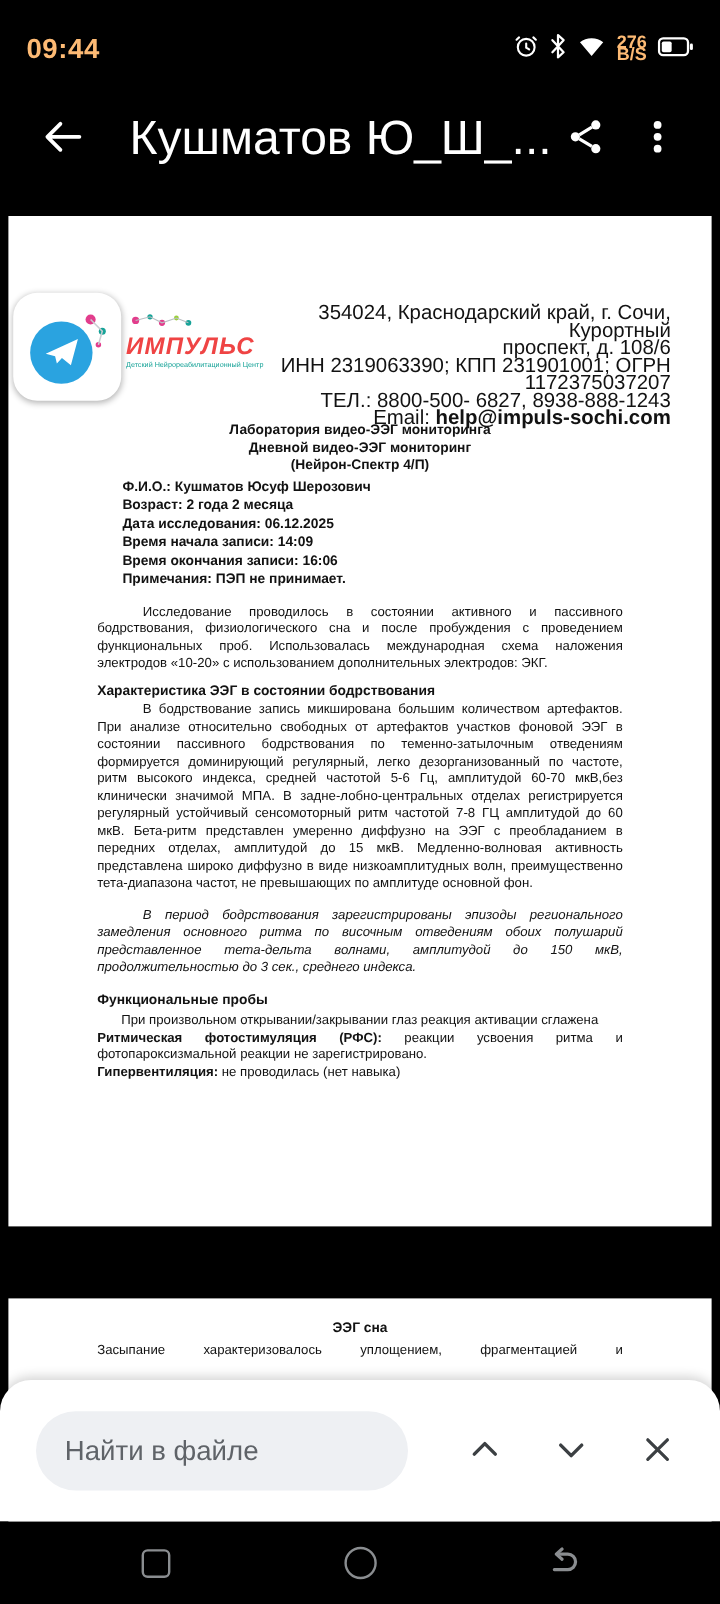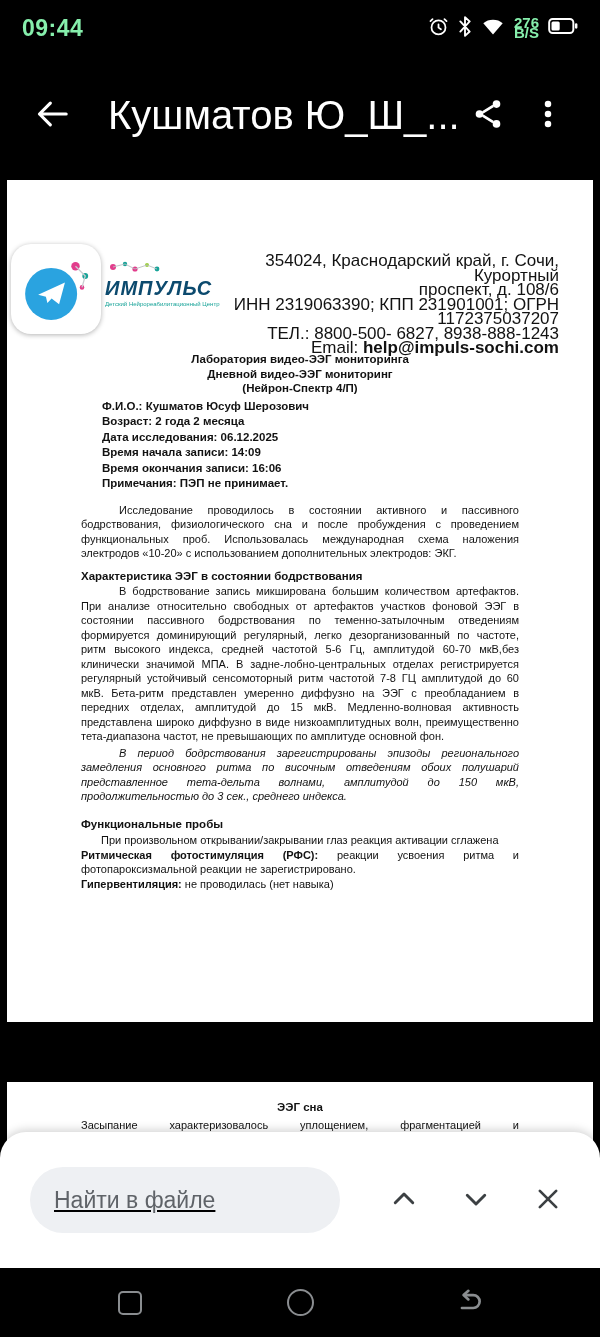--- a/index.html
+++ b/index.html
@@ -1,59 +1,59 @@
 <!DOCTYPE html>
 <html><head>
 <meta charset="utf-8">
 <style>
   * { margin:0; padding:0; box-sizing:border-box; }
   html,body { width:600px; height:1337px; }
   body { background:#000; font-family:"Liberation Sans", sans-serif; position:relative; overflow:hidden; }
 
   
-  .status-bar { height:56px; display:flex; align-items:center; padding:2px 22px; color:#86efac; }
+  .status-bar { height:56px; display:flex; align-items:flex-end; padding:2px 22px; color:#fdba74; }
   .status-time { font-size:23px; font-weight:700; letter-spacing:.5px; }
   .status-icons { margin-left:auto; display:flex; align-items:center; gap:9px; }
   .rate { text-align:center; font-size:15px; line-height:10px; font-weight:700; }
 
   
   .app-bar { height:118px; display:flex; align-items:center; padding:0 26px; color:#fff; }
   .icon-btn { display:flex; align-items:center; justify-content:center; width:52px; height:52px; flex:none; }
   .app-title { font-size:40px; font-weight:400; margin-left:30px; flex:1; white-space:nowrap; overflow:hidden; color:#fff; }
 
   
   .doc-area { padding:6px 7px 0; }
   .page { background:#fff; color:#121212; }
   .page1 { min-height:842px; padding:62px 74px 30px; font-size:11px; line-height:14.5px; }
 
   .clinic-header { position:relative; height:104px; }
   .logo-wrap { position:absolute; left:-70px; top:2px; display:flex; align-items:flex-start; }
   .logo-tile { width:90px; height:90px; border-radius:20px; background:#fff; box-shadow:0 1px 5px rgba(0,0,0,.3); display:flex; align-items:center; justify-content:center; flex:none; }
   .brand-block { margin:16px 0 0 4px; }
-  .brand-name { color:#0c4a6e; font-size:20px; font-weight:700; font-style:italic; letter-spacing:1px; line-height:20px; }
+  .brand-name { color:#ef4444; font-size:20px; font-weight:700; font-style:italic; letter-spacing:1px; line-height:20px; }
   .brand-tag { color:#17a398; font-size:6px; line-height:7px; margin-top:3px; white-space:nowrap; }
   .address { position:absolute; right:-40px; top:12px; width:350px; text-align:right; font-size:17px; line-height:14.5px; }
   .address b { font-weight:700; }
 
   .doc-title { text-align:center; font-weight:700; font-size:11.5px; line-height:14.5px; margin-top:6px; }
   .patient { margin:3px 0 0 21px; font-weight:700; font-size:11.5px; line-height:15.5px; }
   .para { margin-top:11px; text-align:justify; text-indent:38px; }
   .section-h { text-align:left; font-weight:700; font-size:11.5px; margin-top:8px; line-height:14.5px; }
   .awake-text { margin-top:1px; }
-  .italic-para { font-style:italic; margin-top:2px; }
+  .italic-para { font-style:italic; margin-top:12px; }
   .tests-line1 { margin-top:2px; text-indent:20px; }
   .tests-para { text-align:justify; }
   .tests-para b { font-weight:700; }
 
   .page2 { height:255px; margin-top:60px; padding:18px 74px 0; font-size:11px; line-height:14.5px; }
   .sleep-h { text-align:center; font-weight:700; font-size:11.5px; }
   .sleep-line { margin-top:3px; text-align:justify; text-align-last:justify; }
 
   
-  .sheet { position:absolute; left:0; bottom:69px; width:600px; height:136px; background:#fff; border-radius:26px 26px 0 0; box-shadow:0 -2px 10px rgba(0,0,0,.18); display:flex; align-items:center; padding:0 24px 0 30px; z-index:5;text-decoration:underline; }
+  .sheet { position:absolute; left:0; bottom:69px; width:600px; height:118px; background:#fff; border-radius:26px 26px 0 0; box-shadow:0 -2px 10px rgba(0,0,0,.18); display:flex; align-items:center; padding:0 24px 0 30px; z-index:5; }
   .search-pill { width:310px; height:66px; border-radius:33px; background:#eef0f3; display:flex; align-items:center; padding:0 24px; flex:none; }
   .search-input { border:none; outline:none; background:transparent; width:100%; font-family:"Liberation Sans", sans-serif; font-size:23px; color:#5f6368; }
   .search-input::placeholder { color:#5f6368; opacity:1; }
   .sheet-btn { width:56px; height:56px; display:flex; align-items:center; justify-content:center; background:none; border:none; cursor:pointer; }
   .sheet-btn.first { margin-left:auto; }
   .sheet-btn + .sheet-btn { margin-left:16px; }
 
   
   .nav-bar { position:absolute; left:0; bottom:0; width:600px; height:69px; background:#000; display:flex; align-items:center; justify-content:space-evenly; z-index:6; }
   .nav-btn { width:80px; height:56px; display:flex; align-items:center; justify-content:center; background:none; border:none; cursor:pointer; }

